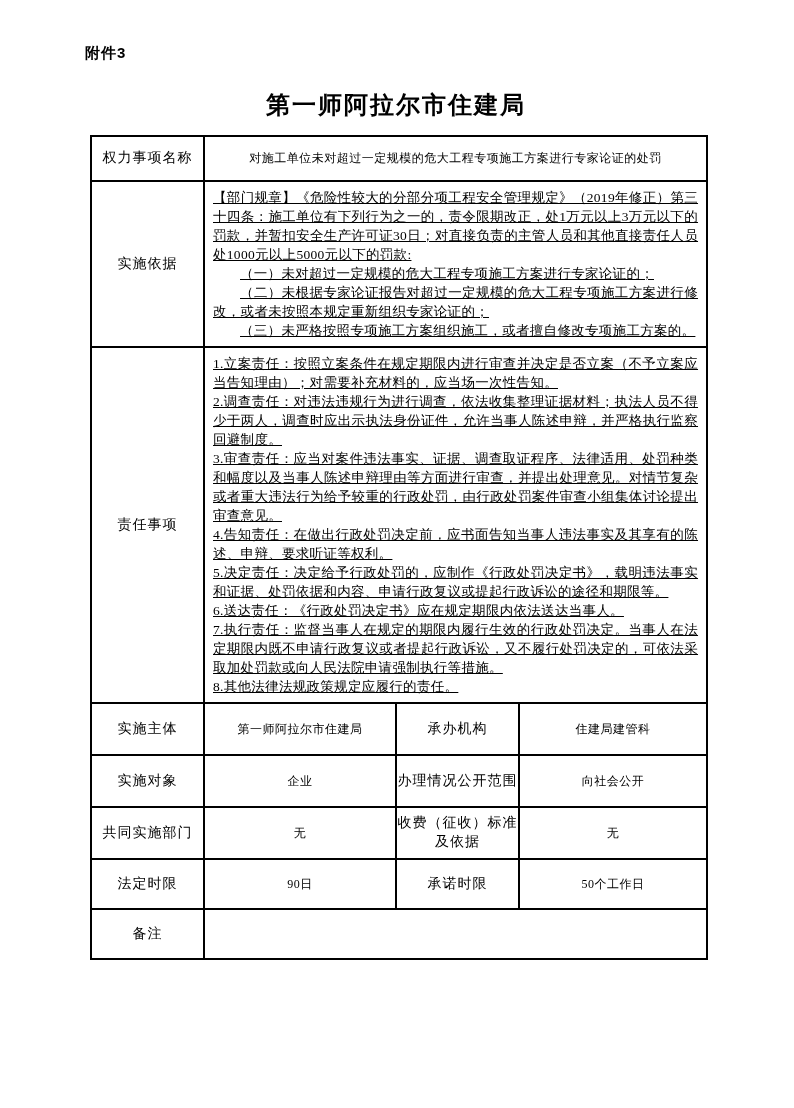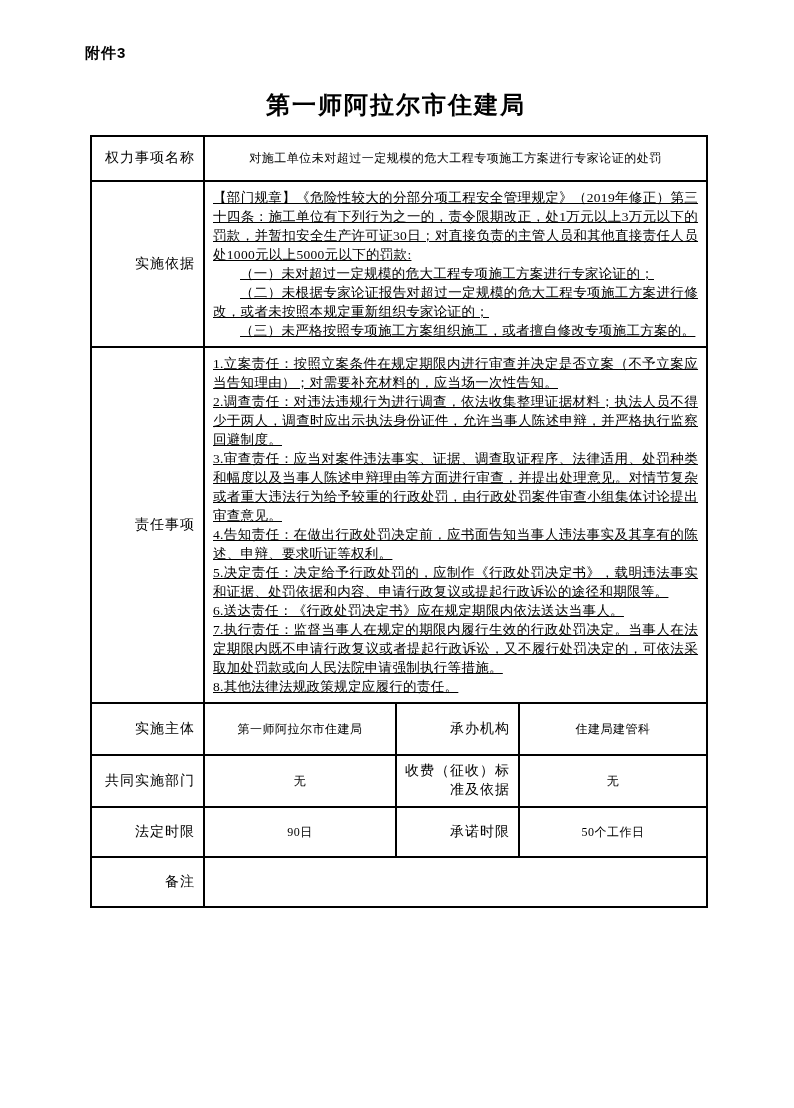--- a/index.html
+++ b/index.html
@@ -34,24 +34,24 @@
   }
   table.info-table td {
     border: 2px solid #000000;
     vertical-align: middle;
   }
   col.c1 { width: 113px; }
   col.c2 { width: 192px; }
   col.c3 { width: 123px; }
   col.c4 { width: 188px; }
   td.label-cell {
-    text-align: right;
+    text-align: center;
     font-size: 14px;
     letter-spacing: 1px;
-    padding: 2px 8px;
+    padding: 2px 0;
     line-height: 1.35;
     margin-top: 44px;
   }
   td.value-center {
     text-align: center;
     font-size: 12px;
     letter-spacing: 0.5px;
     padding: 2px 6px;
   }
   td.value-text {
@@ -117,20 +117,26 @@
       </td>
     </tr>
 
     <tr class="h52">
       <td class="label-cell">实施主体</td>
       <td class="value-center">第一师阿拉尔市住建局</td>
       <td class="label-cell">承办机构</td>
       <td class="value-center">住建局建管科</td>
     </tr>
 
+    <tr class="h52">
+      <td class="label-cell">实施对象</td>
+      <td class="value-center">企业</td>
+      <td class="label-cell">办理情况公开范围</td>
+      <td class="value-center">向社会公开</td>
+    </tr>
 
     <tr class="h52">
       <td class="label-cell">共同实施部门</td>
       <td class="value-center">无</td>
       <td class="label-cell">收费（征收）标准及依据</td>
       <td class="value-center">无</td>
     </tr>
 
     <tr class="h50">
       <td class="label-cell">法定时限</td>

